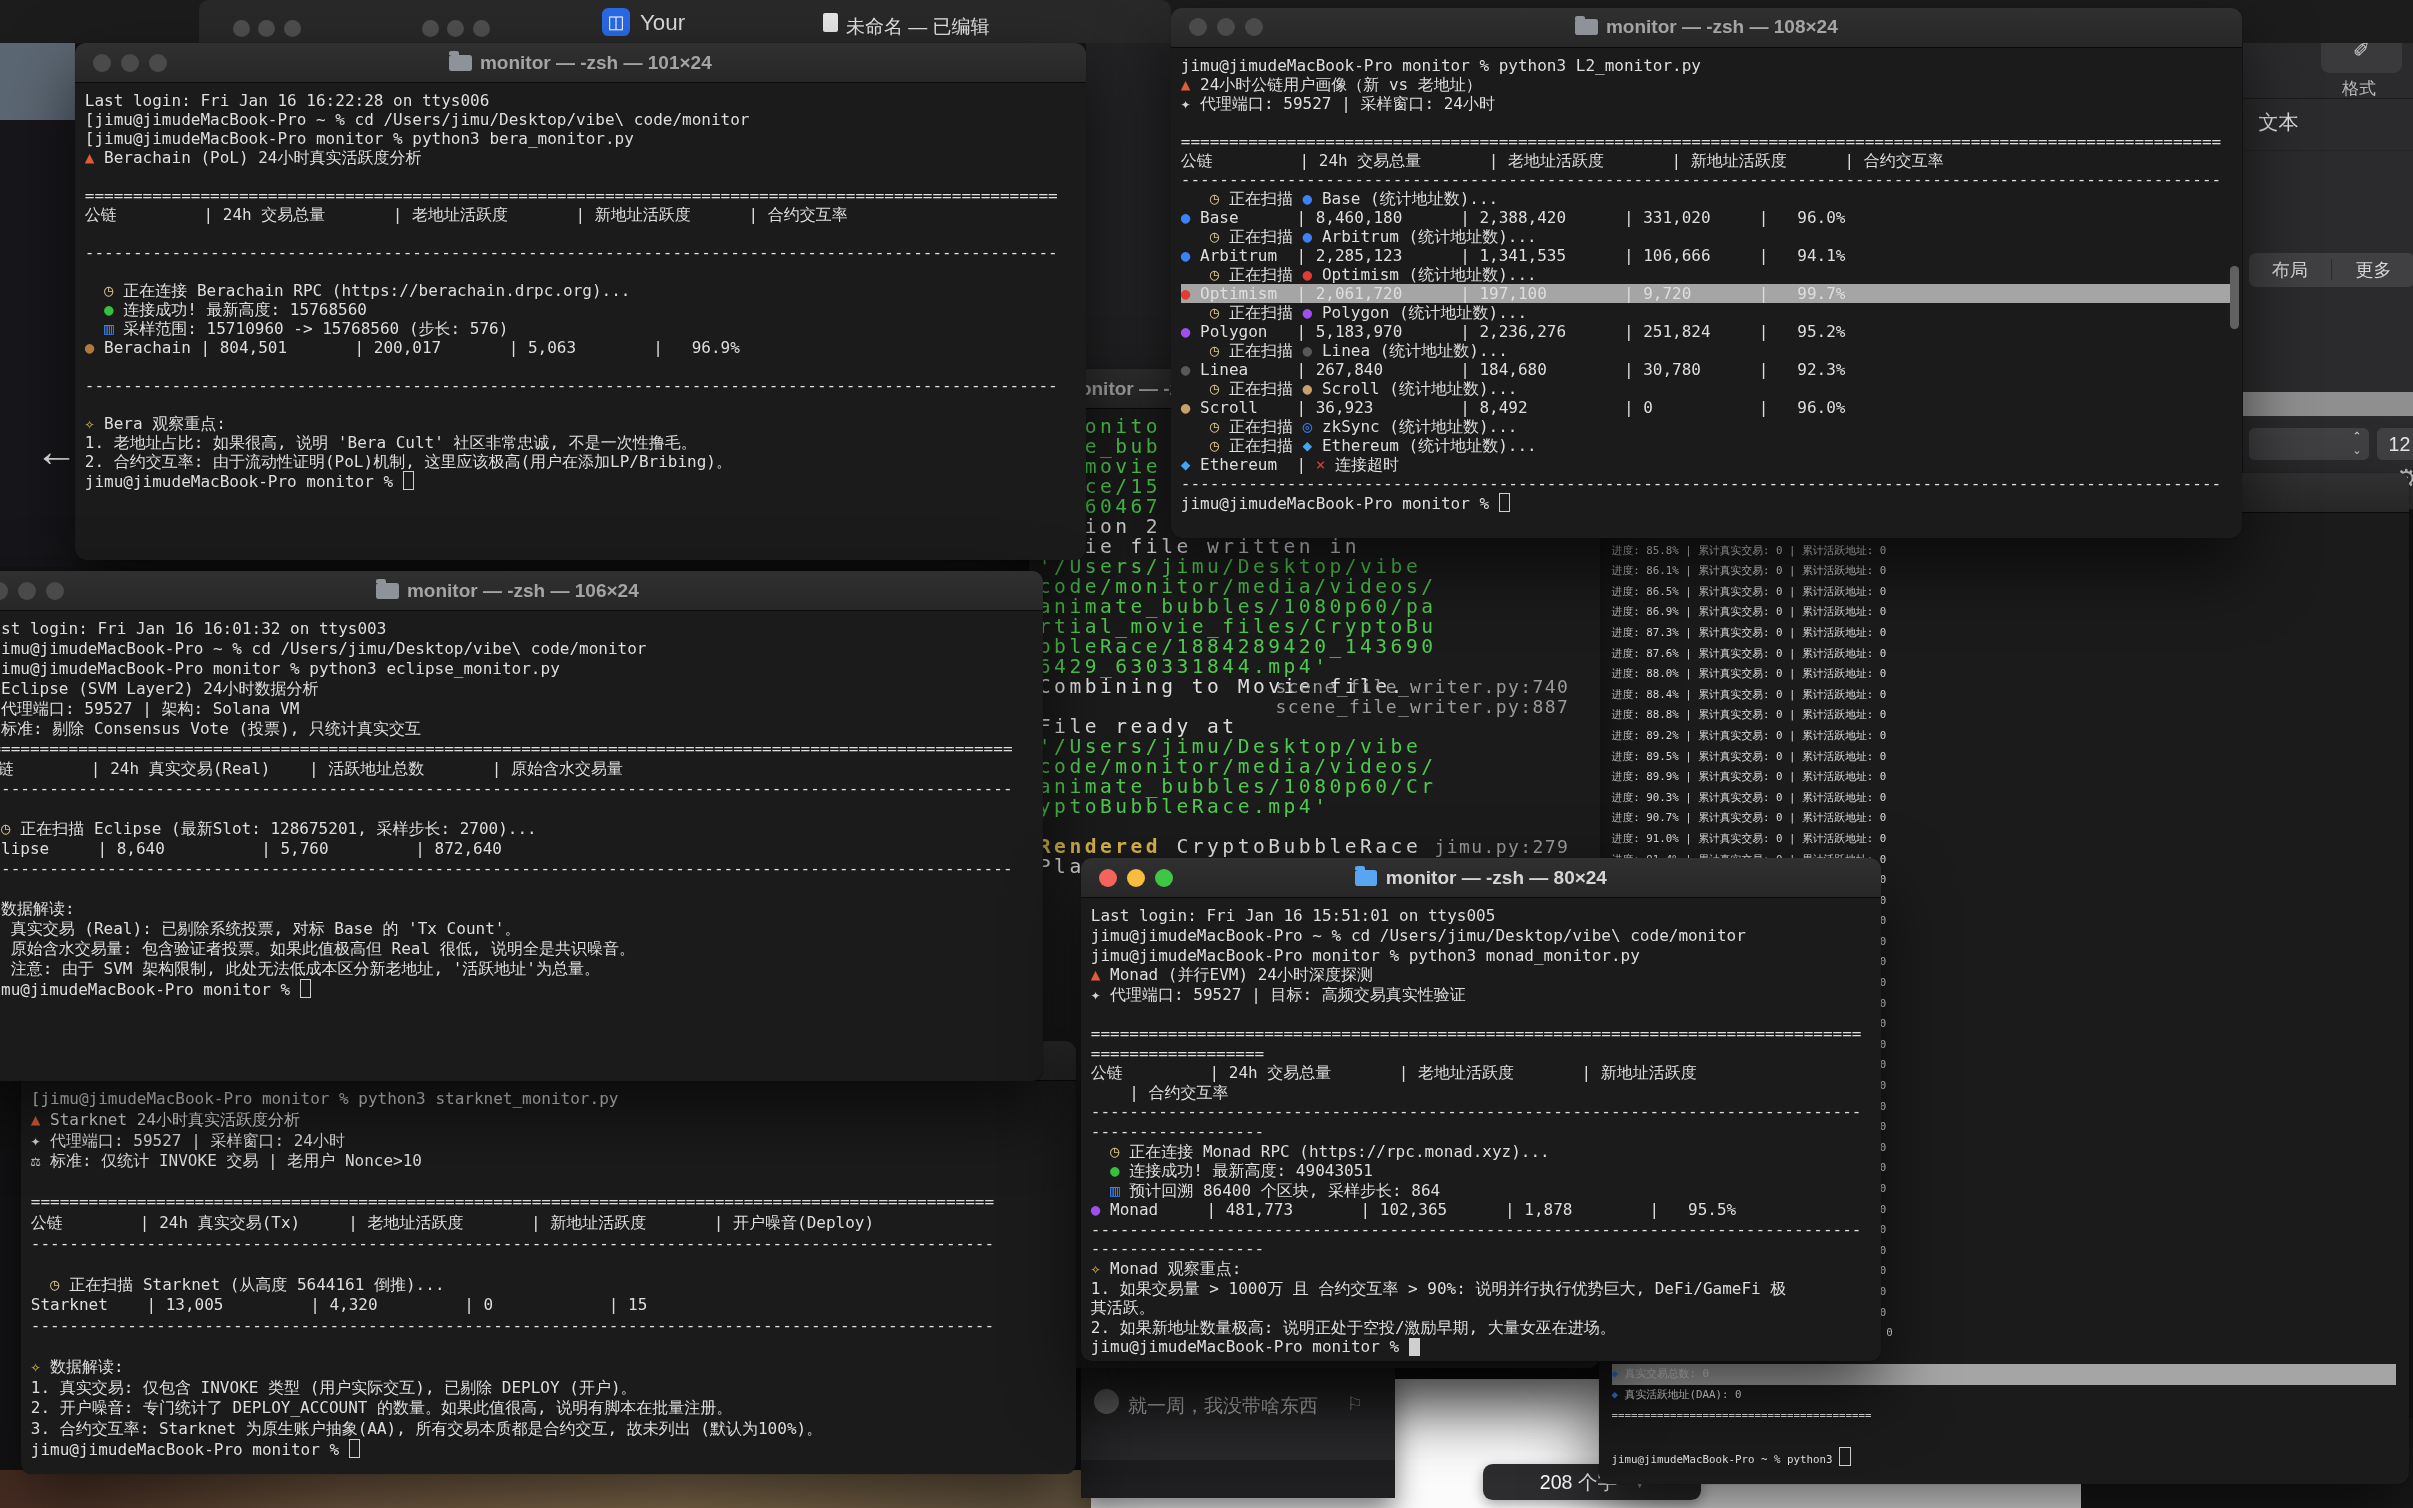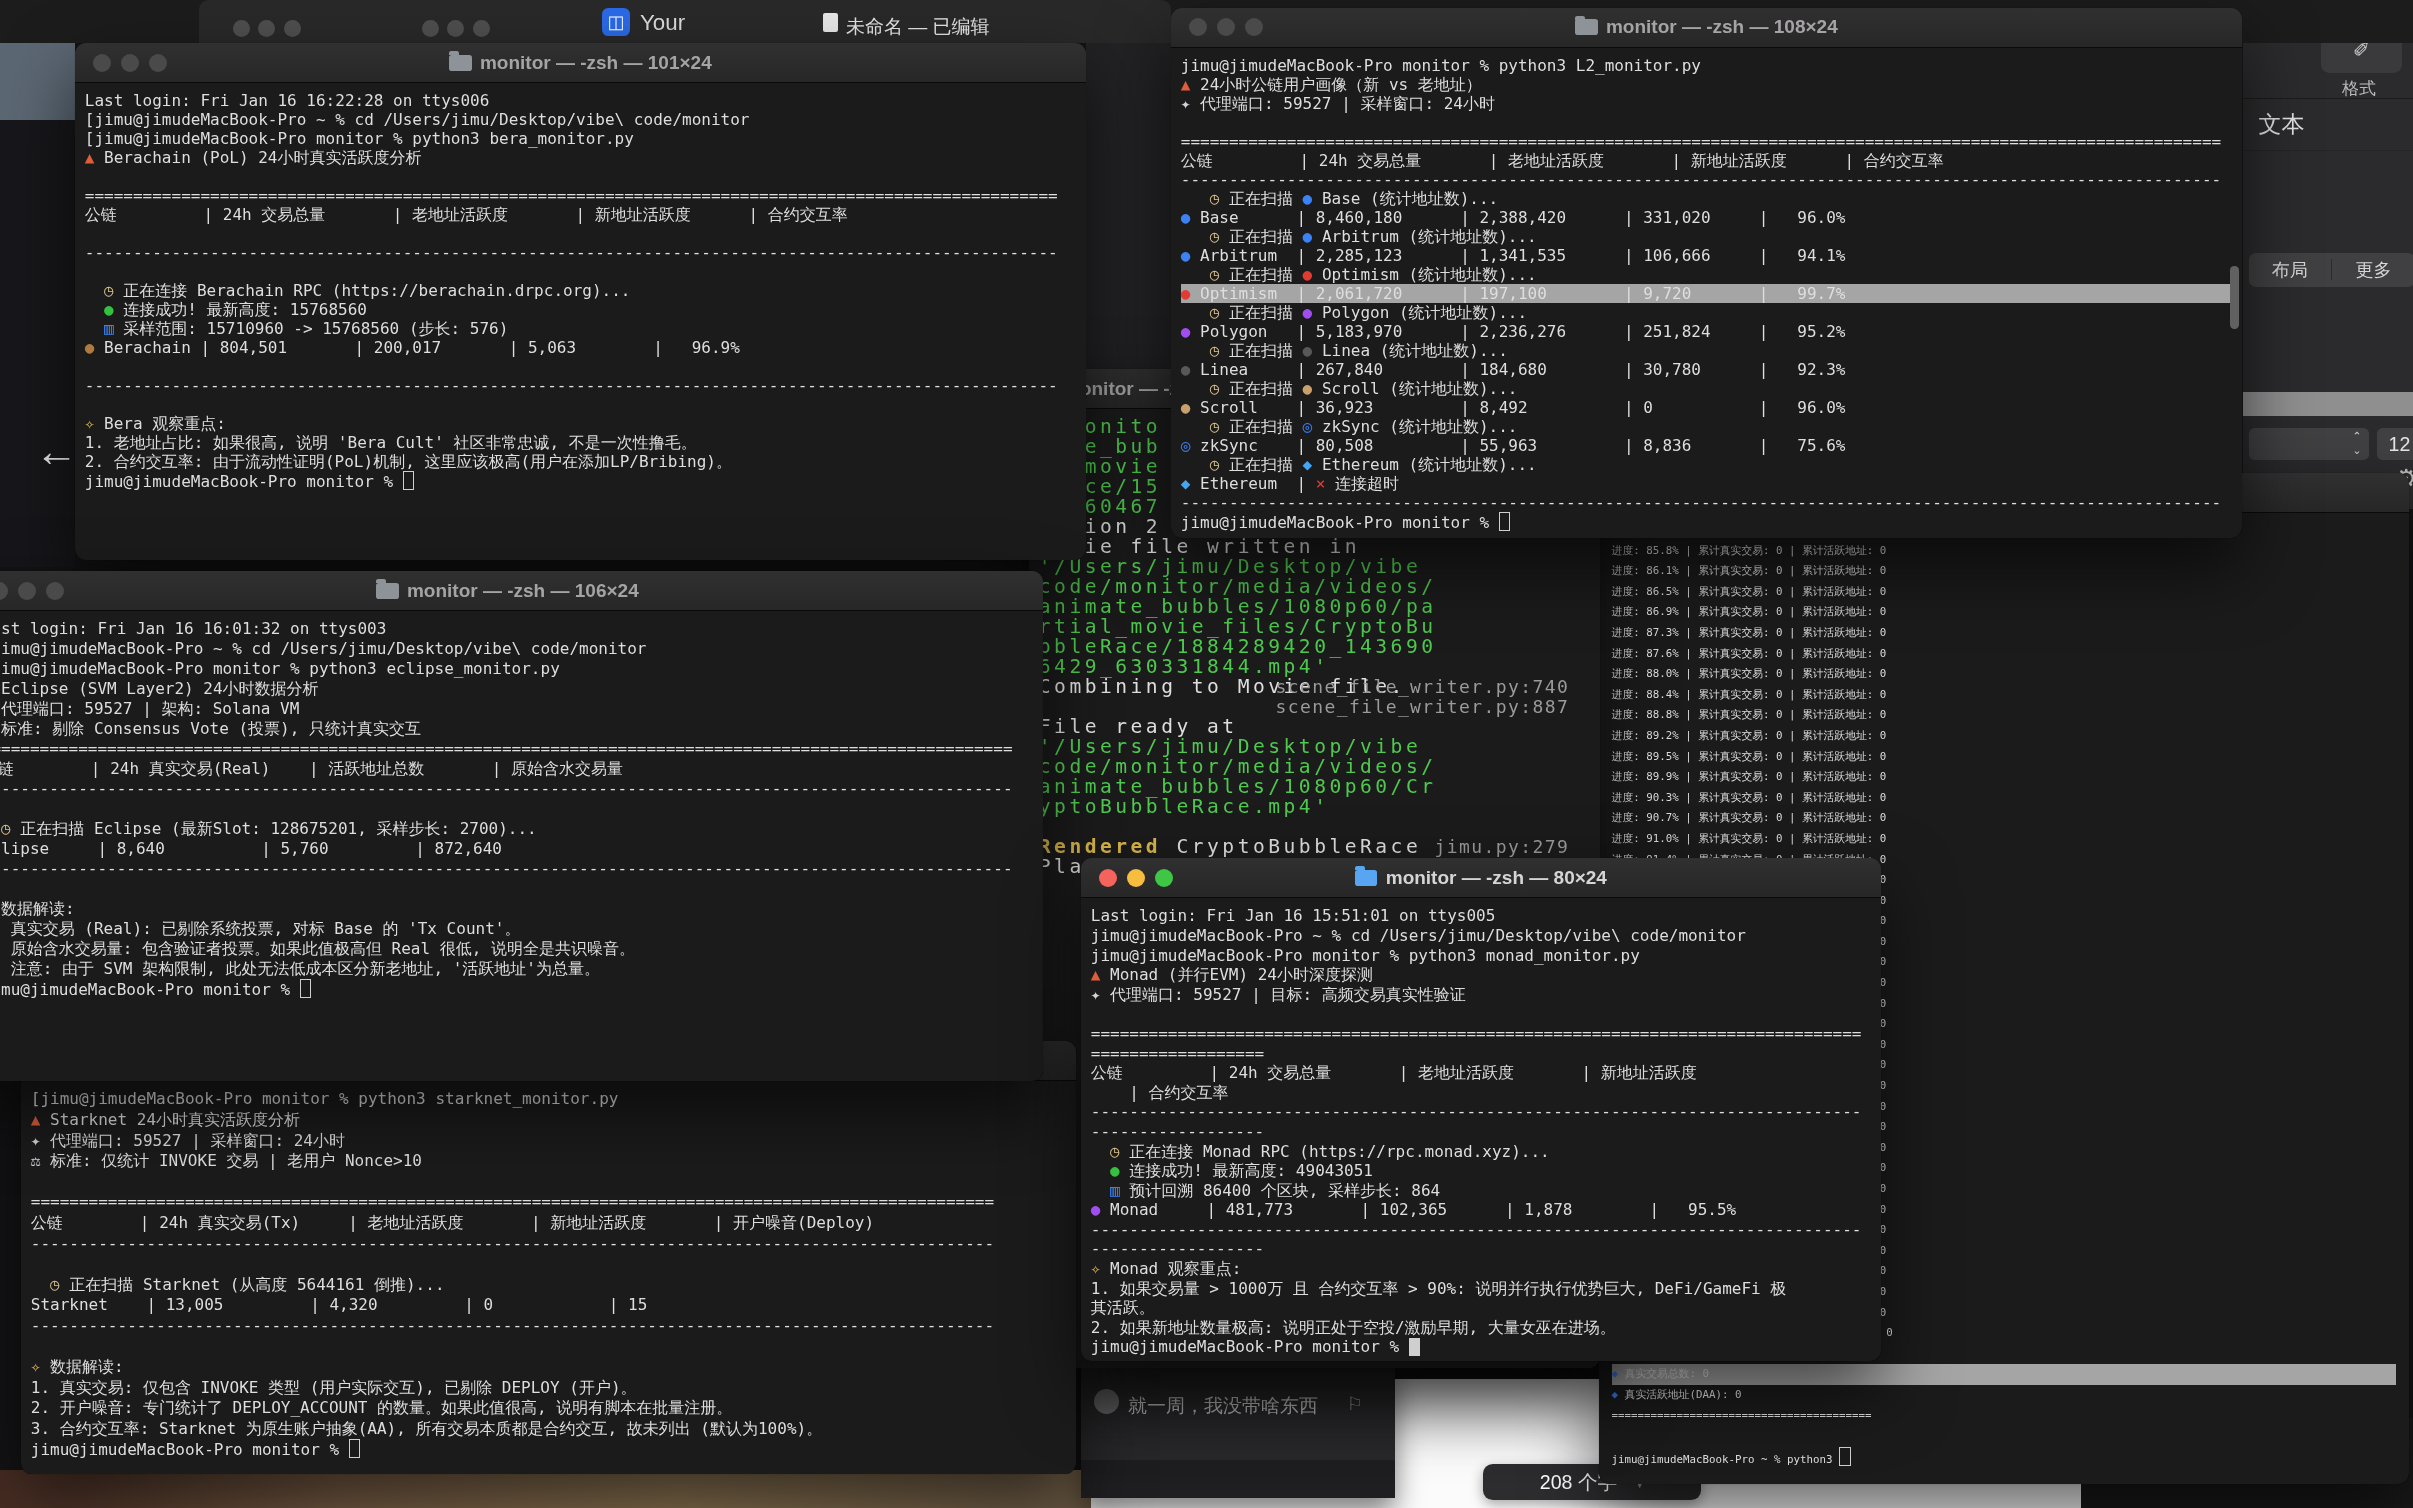--- a/index.html
+++ b/index.html
@@ -62,21 +62,21 @@
   #yourlabel{left:640px;top:9.8px;font-size:22.3px;color:#dcdcdc;z-index:12}
   #docicon{left:823px;top:12.6px;width:15.4px;height:19.6px;background:#e8e8e8;border-radius:2.1px;z-index:12}
   #untitled{left:846px;top:14px;font-size:19px;color:#e5e5e5;z-index:12}
   #gapfill{left:1086px;top:43px;width:85px;height:328px;background:#232325;z-index:9}
   
   #sidebar{left:2242px;top:19.6px;width:172px;height:489px;background:#2b2b2d;border-left:0.7px solid #1a1a1a;z-index:5}
   #fmt-btn{position:absolute;left:78px;top:7px;width:81px;height:46px;background:#3a3a3c;border-radius:8.4px;
            color:#c9c9c9;font-size:21px;text-align:center;line-height:46px;}
   #fmt-label{position:absolute;left:99px;top:57px;color:#b9b9b9;font-size:17px;}
   #sb-divider{position:absolute;left:0;top:78px;width:172px;height:1.4px;background:#1b1b1b;}
-  #texttab{position:absolute;left:15.4px;top:89px;color:#e0e0e0;font-size:23px;}
+  #texttab{position:absolute;left:15.4px;top:89px;color:#e0e0e0;font-size:20px;}
   #sb-divider2{position:absolute;left:0;top:130px;width:172px;height:1.4px;background:#242426;}
   #segctl{position:absolute;left:5.6px;top:233px;width:166px;height:34px;background:#404042;border-radius:7px;
           display:flex;align-items:center;color:#d6d6d6;font-size:18px;}
   #segctl .seg1{flex:1;text-align:center}#segctl .segd{width:1.4px;height:21px;background:#2c2c2e}
   #lightband{position:absolute;left:0;top:372px;width:172px;height:24px;background:#8f8f8f;}
   #dropdown{position:absolute;left:5.6px;top:408px;width:120px;height:32px;background:#414143;border-radius:5.6px;}
   #dropdown .chev{position:absolute;right:7px;top:2.8px;color:#cfcfcf;font-size:11.2px;line-height:13.3px;text-align:center}
   #fontsize{position:absolute;left:134px;top:408px;width:45px;height:32px;background:#414143;border-radius:5.6px;
             color:#e6e6e6;font-size:19.6px;text-align:center;line-height:32px;}
   #gear{position:absolute;left:152px;top:444px;color:#b9b9b9;font-size:25px;}
@@ -311,21 +311,20 @@
       <div class="line"><span class="bl">● </span><span>Arbitrum  | 2,285,123      | 1,341,535      | 106,666     |   94.1%</span></div>
       <div class="line"><span class="sd">   ◷ </span><span>正在扫描 </span><span class="rd">● </span><span>Optimism (统计地址数)...</span></div>
       <div class="line hl"><span class="rd">● </span><span>Optimism  | 2,061,720      | 197,100        | 9,720       |   99.7%</span></div>
       <div class="line"><span class="sd">   ◷ </span><span>正在扫描 </span><span class="pu">● </span><span>Polygon (统计地址数)...</span></div>
       <div class="line"><span class="pu">● </span><span>Polygon   | 5,183,970      | 2,236,276      | 251,824     |   95.2%</span></div>
       <div class="line"><span class="sd">   ◷ </span><span>正在扫描 </span><span class="dk">● </span><span>Linea (统计地址数)...</span></div>
       <div class="line"><span class="dk">● </span><span>Linea     | 267,840        | 184,680        | 30,780      |   92.3%</span></div>
       <div class="line"><span class="sd">   ◷ </span><span>正在扫描 </span><span class="tn">● </span><span>Scroll (统计地址数)...</span></div>
       <div class="line"><span class="tn">● </span><span>Scroll    | 36,923         | 8,492          | 0           |   96.0%</span></div>
       <div class="line"><span class="sd">   ◷ </span><span>正在扫描 </span><span class="bl">◎ </span><span>zkSync (统计地址数)...</span></div>
-      <div class="line"><span class="bl">◎ </span><span>zkSync    | 80,508         | 55,963         | 8,836       |   75.6%</span></div>
       <div class="line"><span class="sd">   ◷ </span><span>正在扫描 </span><span class="cy">◆ </span><span>Ethereum (统计地址数)...</span></div>
       <div class="line"><span class="cy">◆ </span><span>Ethereum  | </span><span class="rd">× </span><span>连接超时</span></div>
       <div class="line"><span>------------------------------------------------------------------------------------------------------------</span></div>
       <div class="line"><span>jimu@jimudeMacBook-Pro monitor % </span><span class="curh"></span></div>
     </div>
   <div class="scrollbar"></div>
 </div>
 
 <div class="term" id="w-bera">
   <div class="tbar">

